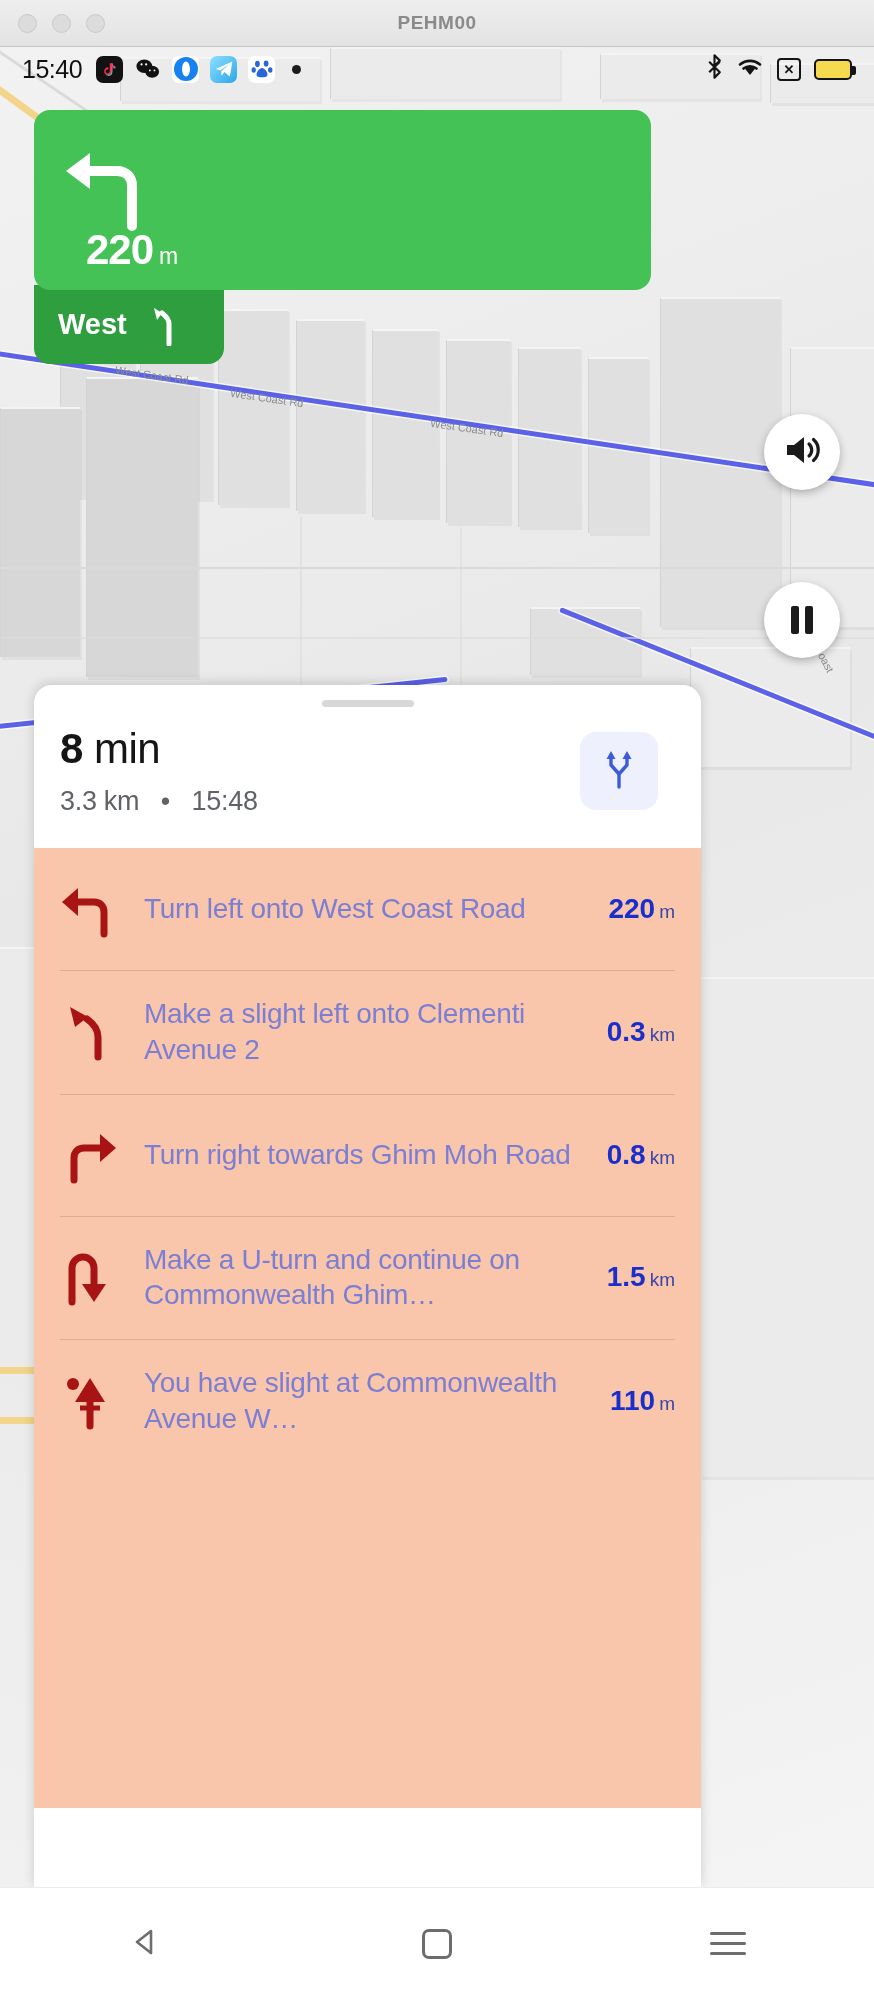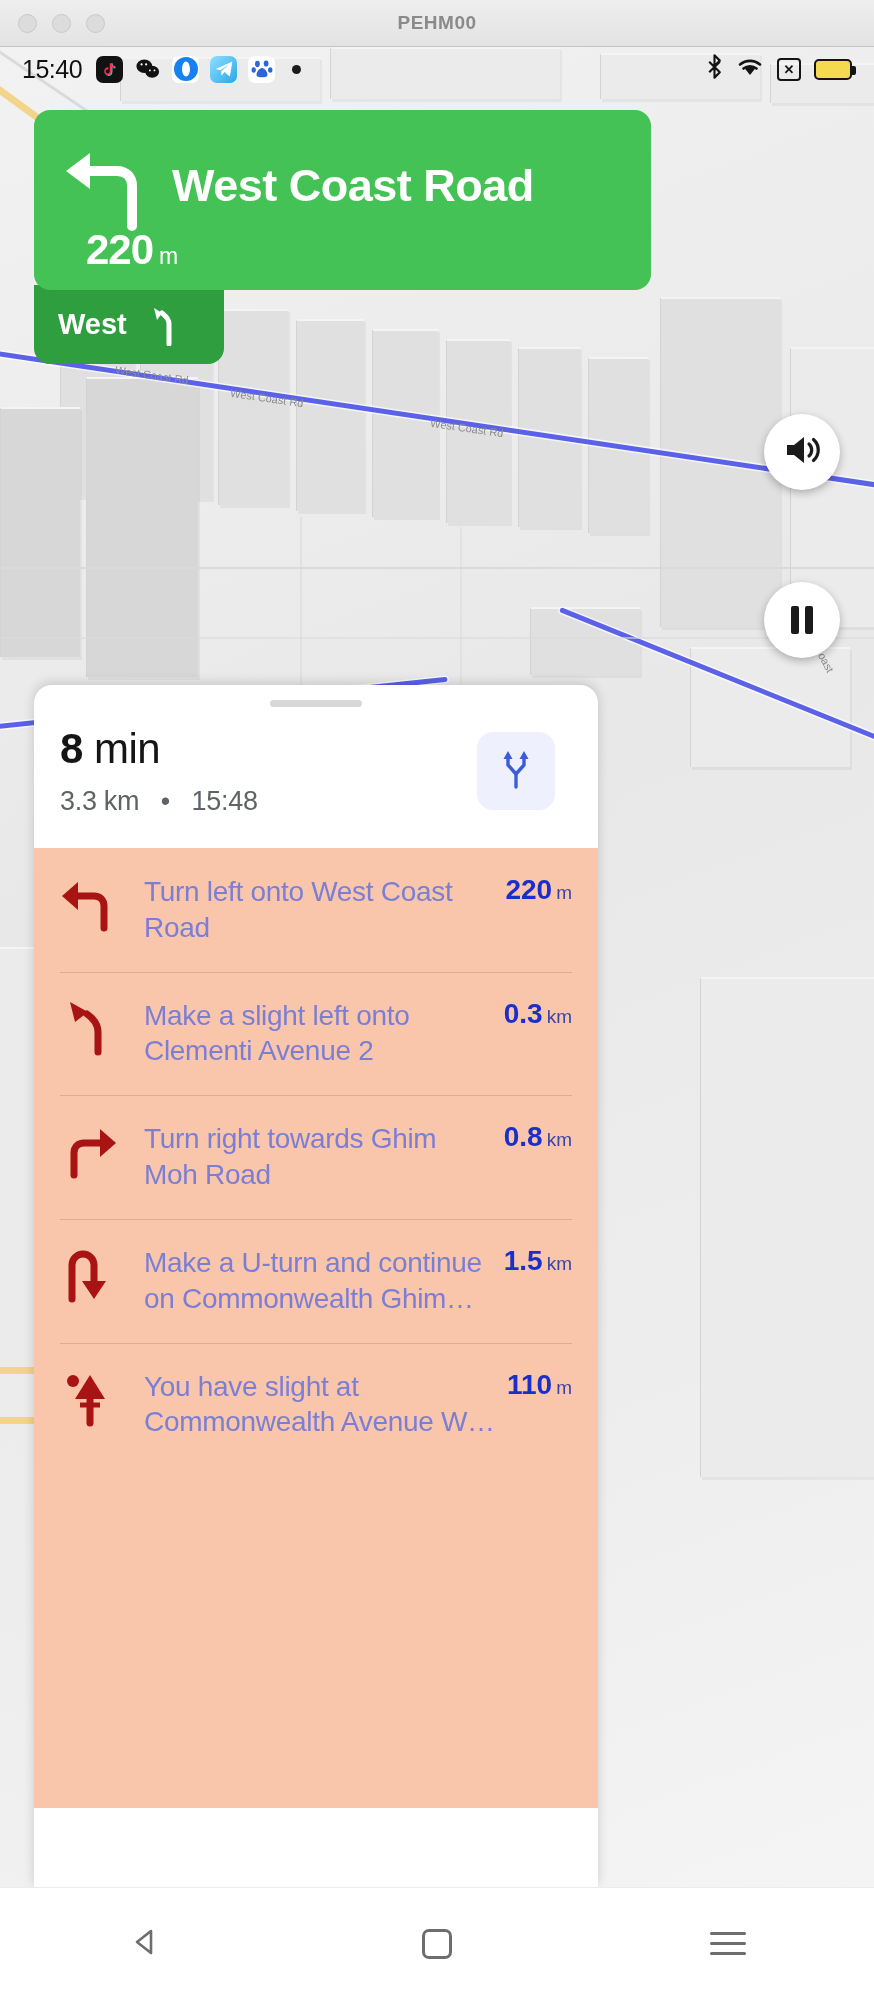--- a/index.html
+++ b/index.html
@@ -111,21 +111,21 @@
     background: #fff; box-shadow: 0 3px 9px rgba(0,0,0,.27);
     display: flex; align-items: center; justify-content: center; z-index: 6;
   }
   .fab-sound { top: 367px; }
   .fab-pause { top: 535px; }
   .pausebars { display: flex; gap: 6px; }
   .pausebars i { display:block; width: 8px; height: 28px; background: #1b1b1b; border-radius: 2px; }
 
   
   .sheet {
-    position: absolute; left: 34px; top: 638px; width: 564px; height: 1202px;
+    position: absolute; left: 34px; top: 638px; width: 667px; height: 1202px;
     background: #fff; border-radius: 18px 18px 0 0; overflow: hidden; z-index: 7;
     box-shadow: 0 -2px 12px rgba(0,0,0,.16);
   }
   .grabber { width: 92px; height: 7px; border-radius: 4px; background: #d8d8d8;
              margin: 15px auto 0 auto; }
   .eta-row { display: flex; align-items: center; padding: 18px 26px 0 26px; }
   .eta-left { flex: 1; }
   .eta-time { font-size: 42px; color: #151515; letter-spacing: -.5px; }
   .eta-time b { font-weight: bold; }
   .eta-time span.unit { font-weight: normal; }
@@ -136,21 +136,21 @@
   }
   .exit-btn {
     width: 124px; height: 78px; border-radius: 12px; background: #e5282f;
     color: #fff; font-size: 28px; font-weight: 500; letter-spacing: .5px;
     display: flex; align-items: center; justify-content: center;
   }
 
   
   .dir-list { margin-top: 31px; background: #f9c5ab; min-height: 960px; }
   .dir-item {
-    display: flex; align-items: flex-start; padding: 26px 26px 26px 24px;
+    display: flex; align-items: center; padding: 26px 26px 26px 24px;
     position: relative; min-height: 122px;
   }
   .dir-item + .dir-item::before {
     content: ""; position: absolute; top: 0; left: 26px; right: 26px;
     height: 1px; background: rgba(120,90,70,.22);
   }
   .dir-icon { width: 62px; flex: 0 0 62px; display: flex; align-items: center; justify-content: center; }
   .dir-text {
     flex: 1; color: #7b7fd4; font-size: 28px; line-height: 1.28;
     margin-left: 24px; letter-spacing: -.3px;
@@ -304,21 +304,20 @@
       </span>
     </div>
 
     <div class="banner">
       <span class="banner-arrow">
         <svg width="92" height="92" viewBox="0 0 92 92">
           <path d="M72 86V46c0-9-6-15-15-15H28" stroke="#fff" stroke-width="10" fill="none" stroke-linecap="round" stroke-linejoin="round"></path>
           <path d="M30 13 L6 31 L30 49 Z" fill="#fff"></path>
         </svg>
       </span>
-      <span class="banner-street">West Coast Road</span>
       <span class="banner-dist">
         <span>220</span><span class="unit">m</span>
       </span>
     </div>
 
     <div class="fab fab-sound">
       <span>
         <svg width="38" height="34" viewBox="0 0 38 34">
           <path d="M4 12h7L21 4v26l-10-8H4z" fill="#1b1b1b"></path>
           <path d="M26 11a8 8 0 0 1 0 12" stroke="#1b1b1b" stroke-width="3.2" fill="none" stroke-linecap="round"></path>

